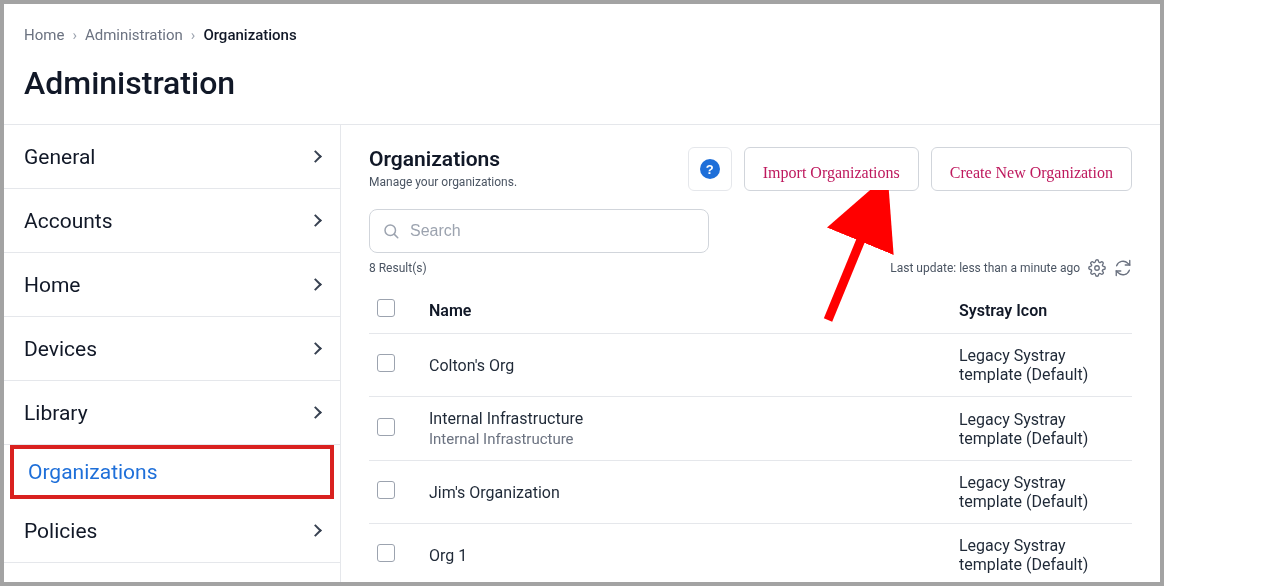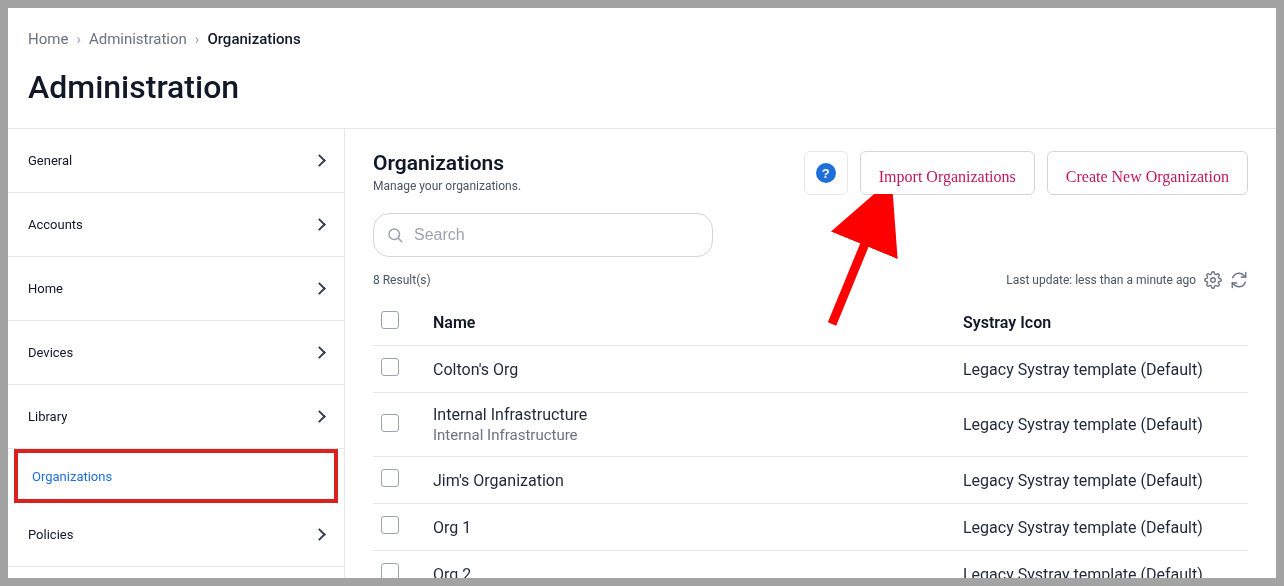--- a/index.html
+++ b/index.html
@@ -3,23 +3,23 @@
 <meta charset="utf-8">
 <style>
   * { box-sizing: border-box; margin: 0; padding: 0; }
   html, body { height: 100%; }
   body {
     font-family: -apple-system, BlinkMacSystemFont, "Segoe UI", Roboto, "Helvetica Neue", Arial, sans-serif;
     color: #1f2937;
     background: #fff;
   }
   .frame {
-    width: 1284px;
+    width: 1164px;
     height: 586px;
-    border: 8px solid #a3a3a3;
+    border: 4px solid #a3a3a3;
     background: #fff;
     position: relative;
     overflow: hidden;
   }
 
   
   .topbar {
     padding: 22px 20px 0 20px;
   }
   .breadcrumb {
@@ -52,21 +52,21 @@
     border-right: 1px solid #e5e7eb;
     overflow: auto;
   }
   .sidebar-item {
     display: flex;
     align-items: center;
     justify-content: space-between;
     padding: 0 20px;
     height: 64px;
     border-bottom: 1px solid #e5e7eb;
-    font-size: 13px;
+    font-size: 21px;
     color: #111827;
     cursor: pointer;
   }
   .sidebar-item.active {
     color: #1e6fd9;
     padding: 0 14px;
     margin: 0 6px;
     height: 54px;
     border: 4px solid #d9211f;
     border-bottom: 4px solid #d9211f;
@@ -132,24 +132,24 @@
     cursor: pointer;
     font-family: Liberation Serif, serif;
   }
 
   .search-box {
     display: flex;
     align-items: center;
     width: 340px;
     height: 44px;
     border: 1px solid #d1d5db;
-    border-radius: 16px;
+    border-radius: 8px;
     padding: 0 12px;
     color: #9ca3af;
-    margin-bottom: 14px;
+    margin-bottom: 6px;
   }
   .search-box svg { flex-shrink: 0; }
   .search-box input {
     flex: 1;
     border: none;
     outline: none;
     font-size: 16px;
     color: #111827;
     margin-left: 10px;
     background: transparent;

